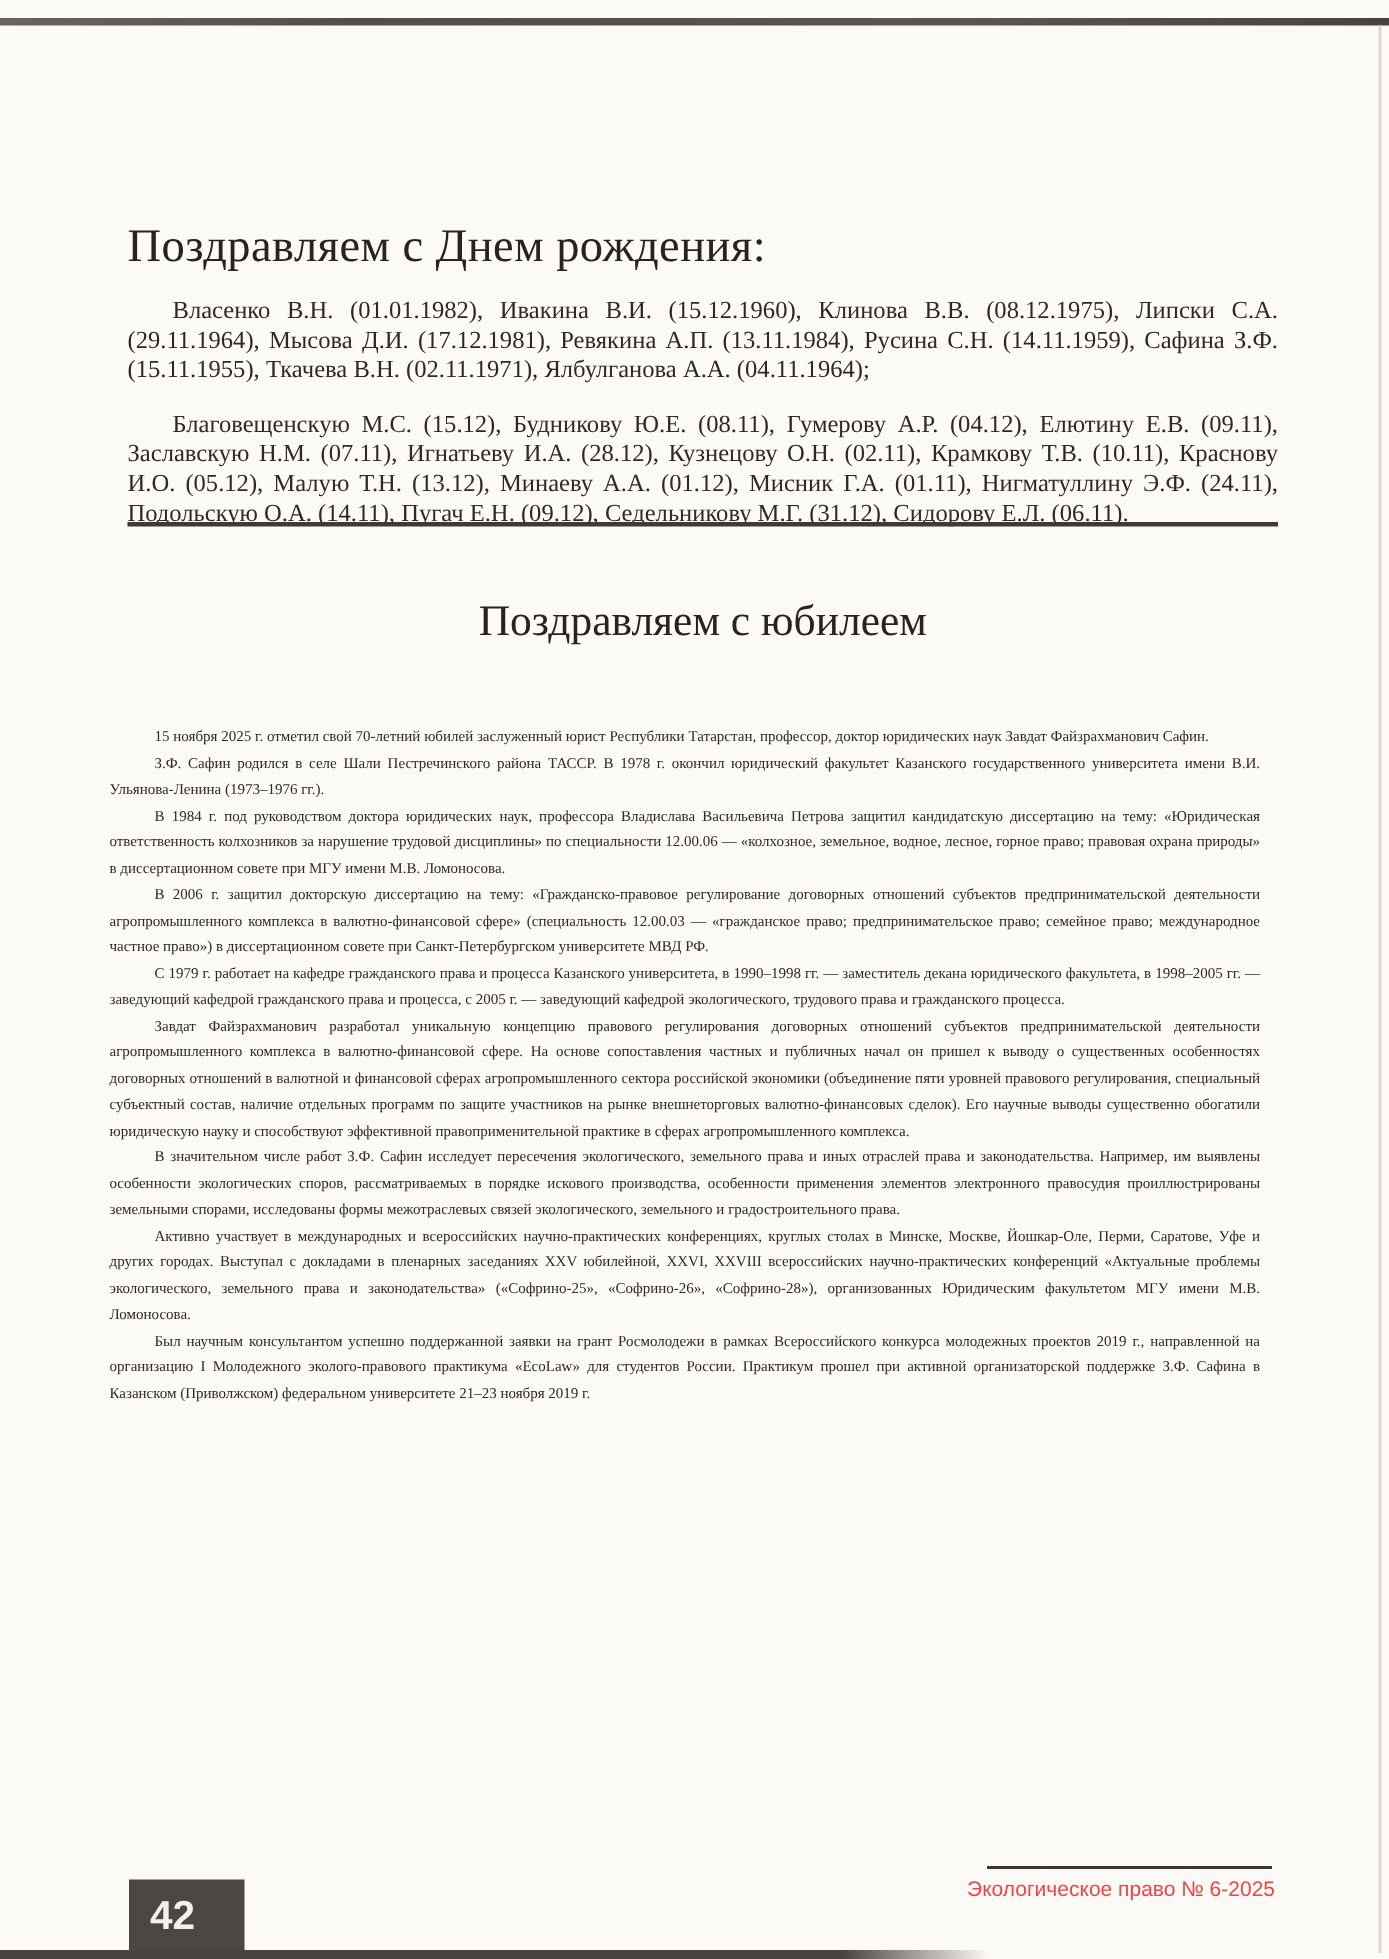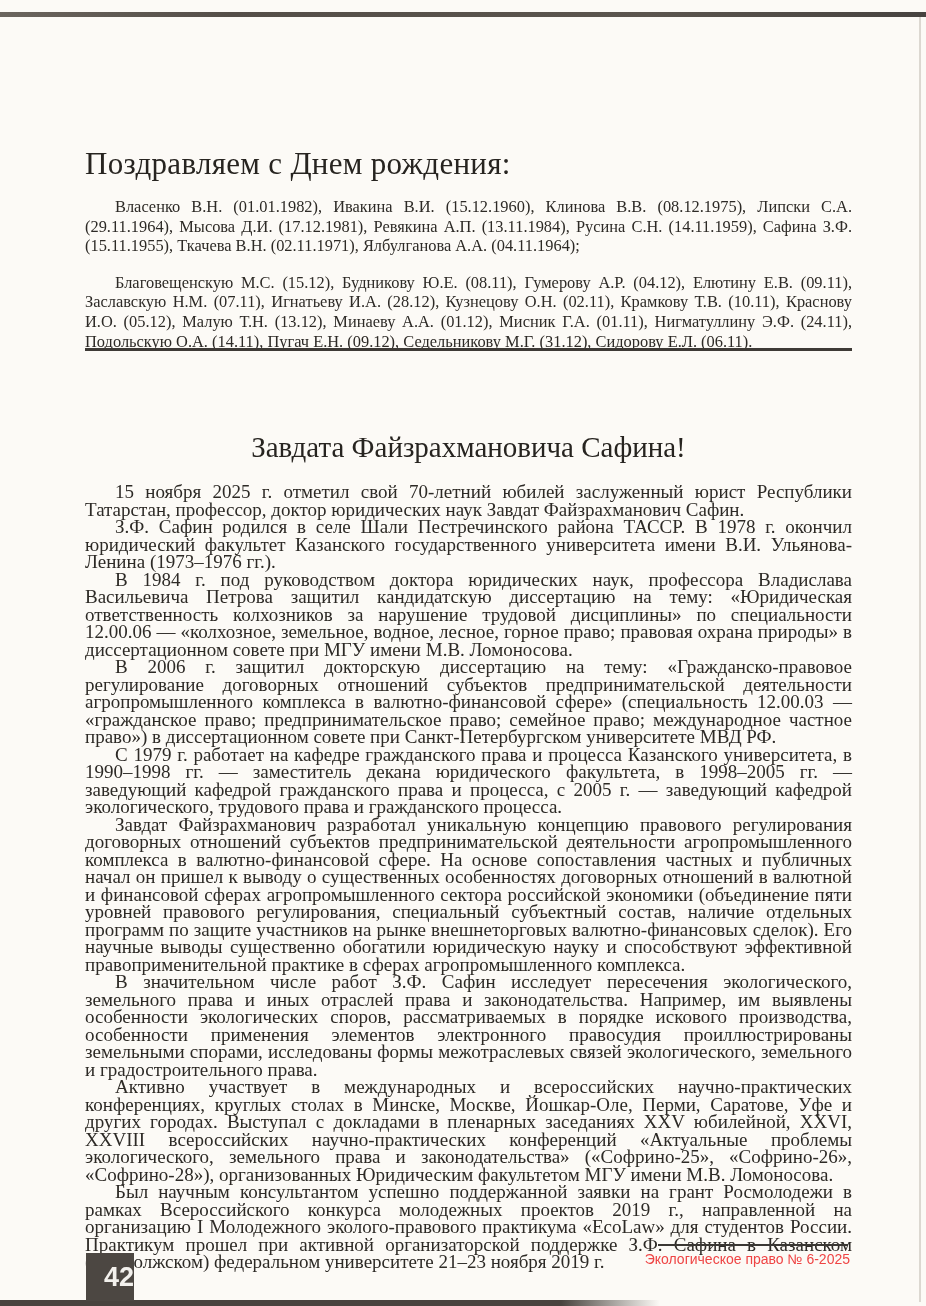--- a/index.html
+++ b/index.html
@@ -74,45 +74,46 @@
     width: 767px;
     margin: 0;
     text-align: center;
     font-size: 29px;
     line-height: 33px;
     font-weight: normal;
     color: #272420;
   }
   .body-block {
     position: absolute;
-    left: 85px; top: 483px;
+    left: 73px; top: 483px;
     width: 767px;
-    font-size: 19px;
+    font-size: 10px;
     line-height: 17.5px;
     text-align: justify;
     font-family: Liberation Serif, serif;
   }
   .body-block p {
     margin: 0;
     text-indent: 30px;
   }
 
   
   .page-number-box {
     position: absolute;
     left: 86px; top: 1253px;
-    width: 48px; height: 48px;
+    width: 63px; height: 48px;
     background: #4c4742;
     display: flex;
     align-items: center;
-    justify-content: flex-end;
+    justify-content: flex-start;
     font-family: "Liberation Sans", sans-serif;
     font-weight: bold;
     font-size: 27px;
     color: #f3f1ed;
+    padding-left: 14px;
   }
   .journal-rule {
     position: absolute;
     top: 1244px; right: 78px;
     width: 190px; height: 2px;
     background: #3a3733;
   }
   .journal-name {
     position: absolute;
     top: 1251px; right: 76px;
@@ -134,22 +135,21 @@
 
   <section class="birthday-block">
     <h1 class="birthday-title">Поздравляем с Днем рождения:</h1>
     <p class="names-para">Власенко В.Н. (01.01.1982), Ивакина В.И. (15.12.1960), Клинова В.В. (08.12.1975), Липски С.А. (29.11.1964), Мысова Д.И. (17.12.1981), Ревякина А.П. (13.11.1984), Русина С.Н. (14.11.1959), Сафина З.Ф. (15.11.1955), Ткачева В.Н. (02.11.1971), Ялбулганова А.А. (04.11.1964);</p>
     <p class="names-para second">Благовещенскую М.С. (15.12), Будникову Ю.Е. (08.11), Гумерову А.Р. (04.12), Елютину Е.В. (09.11), Заславскую Н.М. (07.11), Игнатьеву И.А. (28.12), Кузнецову О.Н. (02.11), Крамкову Т.В. (10.11), Краснову И.О. (05.12), Малую Т.Н. (13.12), Минаеву А.А. (01.12), Мисник Г.А. (01.11), Нигматуллину Э.Ф. (24.11), Подольскую О.А. (14.11), Пугач Е.Н. (09.12), Седельникову М.Г. (31.12), Сидорову Е.Л. (06.11).</p>
   </section>
 
   <hr class="section-rule">
 
   <h2 class="jubilee-title">
-    <br>
-    <span>Завдата Файзрахмановича Сафина!</span>
+    <span>Поздравляем с юбилеем</span><br>
   </h2>
 
   <section class="body-block">
     <p>15 ноября 2025 г. отметил свой 70-летний юбилей заслуженный юрист Республики Татарстан, профессор, доктор юридических наук Завдат Файзрахманович Сафин.</p>
     <p>З.Ф. Сафин родился в селе Шали Пестречинского района ТАССР. В 1978 г. окончил юридический факультет Казанского государственного университета имени В.И. Ульянова-Ленина (1973–1976 гг.).</p>
     <p>В 1984 г. под руководством доктора юридических наук, профессора Владислава Васильевича Петрова защитил кандидатскую диссертацию на тему: «Юридическая ответственность колхозников за нарушение трудовой дисциплины» по специальности 12.00.06 — «колхозное, земельное, водное, лесное, горное право; правовая охрана природы» в диссертационном совете при МГУ имени М.В. Ломоносова.</p>
     <p>В 2006 г. защитил докторскую диссертацию на тему: «Гражданско-правовое регулирование договорных отношений субъектов предпринимательской деятельности агропромышленного комплекса в валютно-финансовой сфере» (специальность 12.00.03 — «гражданское право; предпринимательское право; семейное право; международное частное право») в диссертационном совете при Санкт-Петербургском университете МВД РФ.</p>
     <p>С 1979 г. работает на кафедре гражданского права и процесса Казанского университета, в 1990–1998 гг. — заместитель декана юридического факультета, в 1998–2005 гг. — заведующий кафедрой гражданского права и процесса, с 2005 г. — заведующий кафедрой экологического, трудового права и гражданского процесса.</p>
     <p>Завдат Файзрахманович разработал уникальную концепцию правового регулирования договорных отношений субъектов предпринимательской деятельности агропромышленного комплекса в валютно-финансовой сфере. На основе сопоставления частных и публичных начал он пришел к выводу о существенных особенностях договорных отношений в валютной и финансовой сферах агропромышленного сектора российской экономики (объединение пяти уровней правового регулирования, специальный субъектный состав, наличие отдельных программ по защите участников на рынке внешнеторговых валютно-финансовых сделок). Его научные выводы существенно обогатили юридическую науку и способствуют эффективной правоприменительной практике в сферах агропромышленного комплекса.</p>
     <p>В значительном числе работ З.Ф. Сафин исследует пересечения экологического, земельного права и иных отраслей права и законодательства. Например, им выявлены особенности экологических споров, рассматриваемых в порядке искового производства, особенности применения элементов электронного правосудия проиллюстрированы земельными спорами, исследованы формы межотраслевых связей экологического, земельного и градостроительного права.</p>

